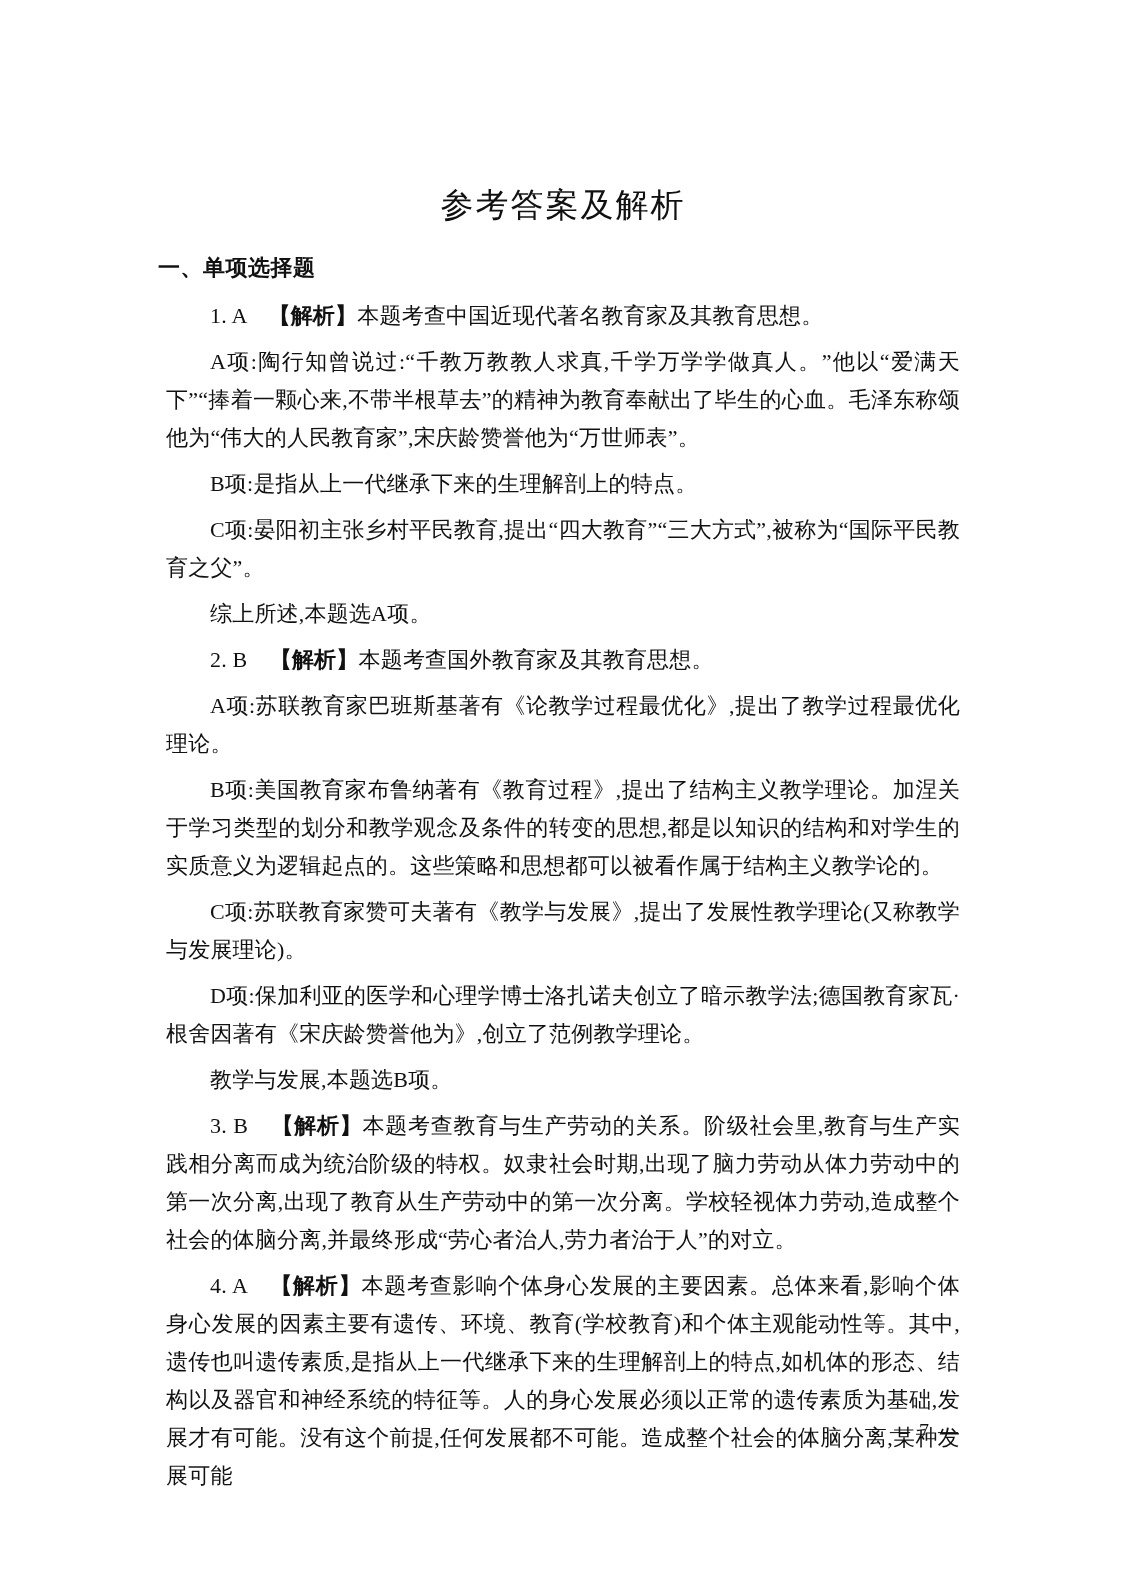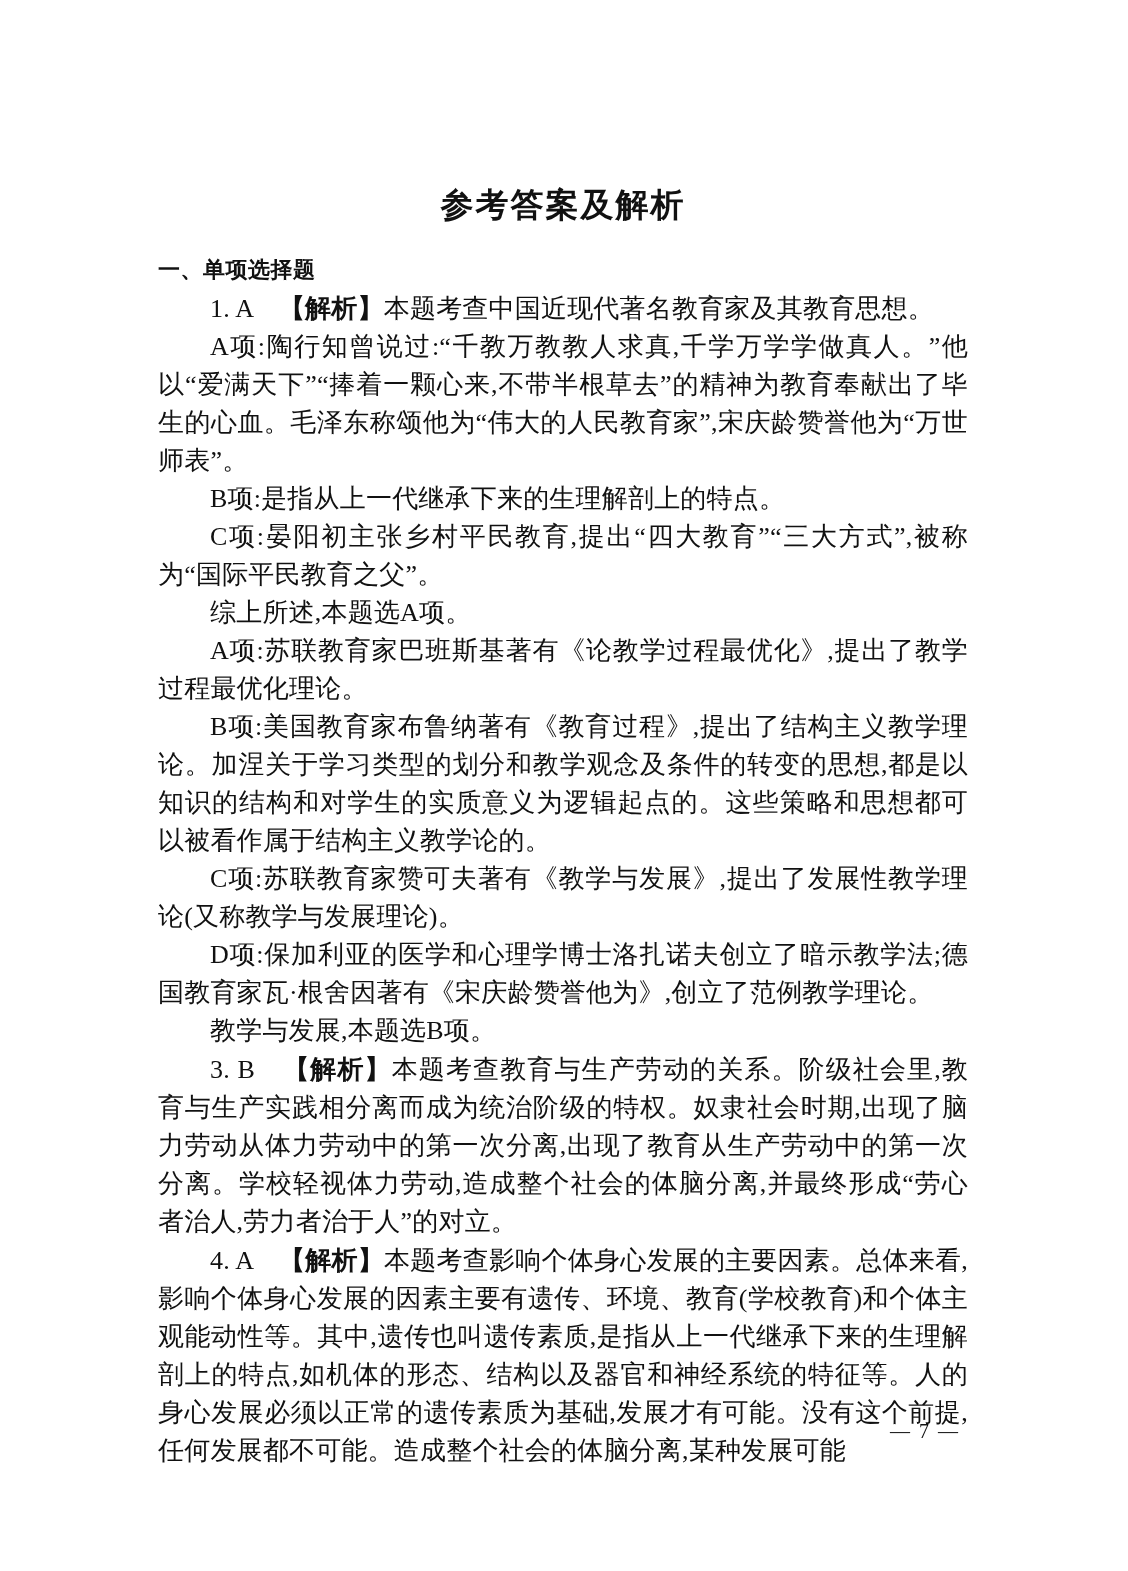--- a/index.html
+++ b/index.html
@@ -18,38 +18,38 @@
   .content {
     position: absolute;
     left: 158px;
     width: 810px;
     top: 183px;
   }
   .doc-title {
     margin: 0 0 24px 0;
     text-align: center;
     font-family: "Liberation Sans", "DejaVu Sans", sans-serif;
-    font-weight: 700;
+    font-weight: 400;
     font-size: 33px;
     line-height: 44px;
     letter-spacing: 2px;
   }
   .section-heading {
     margin: 0;
-    font-family: Liberation Serif, serif;
+    font-family: Liberation Mono, monospace;
     font-weight: 700;
     font-size: 22px;
     line-height: 38px;
     letter-spacing: 0.5px;
   }
   .paragraphs p {
-    margin: 0;
+    margin: 8px;
     text-indent: 2em;
     text-align: justify;
-    font-size: 26px;
+    font-size: 22px;
     line-height: 38px;
     letter-spacing: 0.2px;
   }
   .paragraphs p span.bold {
     font-family: "Liberation Sans", "DejaVu Sans", sans-serif;
     font-weight: 700;
   }
   .page-number {
     position: absolute;
     top: 1416px;
@@ -66,20 +66,21 @@
 <div class="page">
   <div class="content">
     <h1 class="doc-title">参考答案及解析</h1>
     <h2 class="section-heading">一、单项选择题</h2>
     <div class="paragraphs">
         <p><span>1. A　</span><span class="bold">【解析】</span><span>本题考查中国近现代著名教育家及其教育思想。</span></p>
         <p><span>A项:陶行知曾说过:“千教万教教人求真,千学万学学做真人。”他以“爱满天下”“捧着一颗心来,不带半根草去”的精神为教育奉献出了毕生的心血。毛泽东称颂他为“伟大的人民教育家”,宋庆龄赞誉他为“万世师表”。</span></p>
         <p><span>B项:是指从上一代继承下来的生理解剖上的特点。</span></p>
         <p><span>C项:晏阳初主张乡村平民教育,提出“四大教育”“三大方式”,被称为“国际平民教育之父”。</span></p>
         <p><span>综上所述,本题选A项。</span></p>
+        <p><span>2. B　</span><span class="bold">【解析】</span><span>本题考查国外教育家及其教育思想。</span></p>
         <p><span>A项:苏联教育家巴班斯基著有《论教学过程最优化》,提出了教学过程最优化理论。</span></p>
         <p><span>B项:美国教育家布鲁纳著有《教育过程》,提出了结构主义教学理论。加涅关于学习类型的划分和教学观念及条件的转变的思想,都是以知识的结构和对学生的实质意义为逻辑起点的。这些策略和思想都可以被看作属于结构主义教学论的。</span></p>
         <p><span>C项:苏联教育家赞可夫著有《教学与发展》,提出了发展性教学理论(又称教学与发展理论)。</span></p>
         <p><span>D项:保加利亚的医学和心理学博士洛扎诺夫创立了暗示教学法;德国教育家瓦·根舍因著有《宋庆龄赞誉他为》,创立了范例教学理论。</span></p>
         <p><span>教学与发展,本题选B项。</span></p>
         <p><span>3. B　</span><span class="bold">【解析】</span><span>本题考查教育与生产劳动的关系。阶级社会里,教育与生产实践相分离而成为统治阶级的特权。奴隶社会时期,出现了脑力劳动从体力劳动中的第一次分离,出现了教育从生产劳动中的第一次分离。学校轻视体力劳动,造成整个社会的体脑分离,并最终形成“劳心者治人,劳力者治于人”的对立。</span></p>
         <p><span>4. A　</span><span class="bold">【解析】</span><span>本题考查影响个体身心发展的主要因素。总体来看,影响个体身心发展的因素主要有遗传、环境、教育(学校教育)和个体主观能动性等。其中,遗传也叫遗传素质,是指从上一代继承下来的生理解剖上的特点,如机体的形态、结构以及器官和神经系统的特征等。人的身心发展必须以正常的遗传素质为基础,发展才有可能。没有这个前提,任何发展都不可能。造成整个社会的体脑分离,某种发展可能</span></p>
       </div>
   </div>
   <div class="page-number">— 7 —</div>

